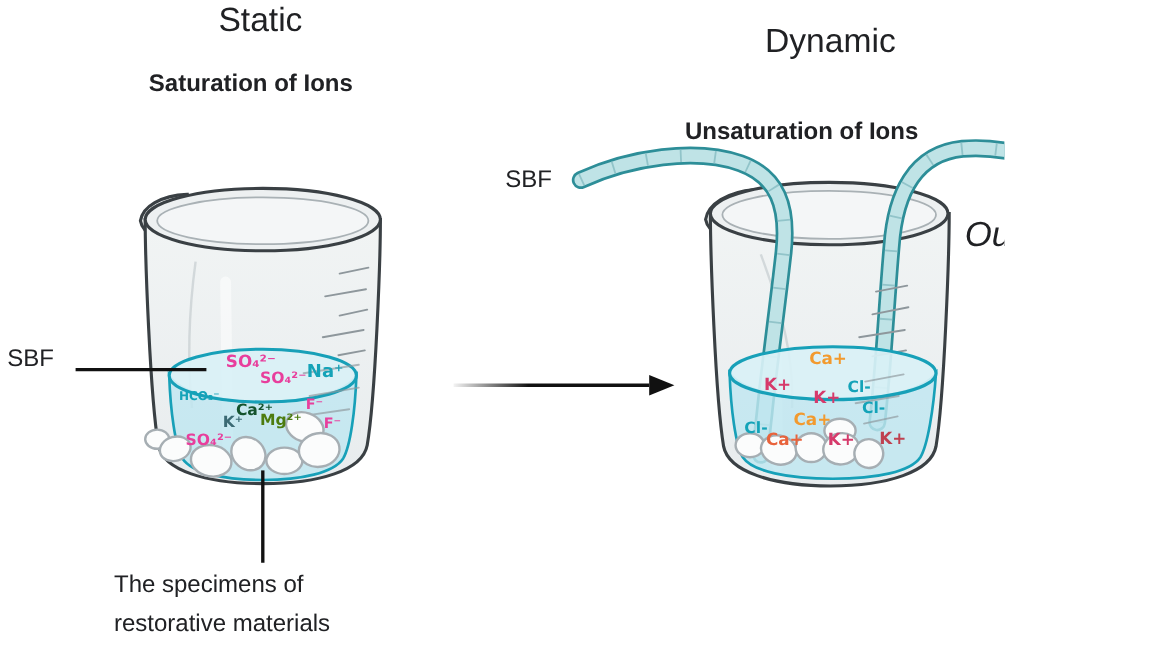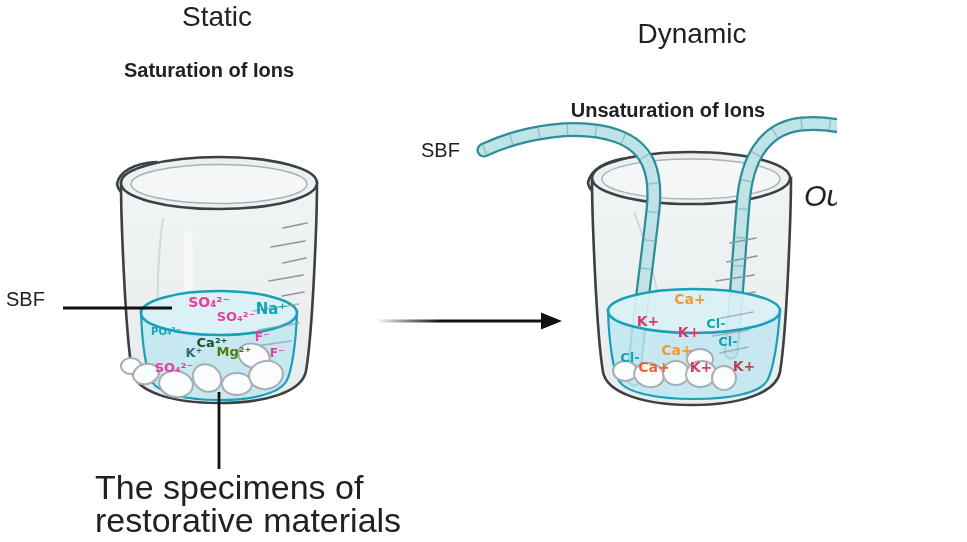--- a/index.html
+++ b/index.html
@@ -6,21 +6,21 @@
   .canvas{
     position:relative;width:837px;height:542px;overflow:hidden;background:#fff;
     font-family:"Liberation Sans",sans-serif;color:var(--text,#202124);
   }
   .canvas svg{position:absolute;left:0;top:0;}
   .label{position:absolute;white-space:nowrap;}
   .panel-title{font-size:28px;font-weight:400;transform:translateX(-50%);}
   .panel-subtitle{font-size:20px;font-weight:700;transform:translateX(-50%);}
   .sbf{font-size:20px;font-weight:400;}
   .flow-label{font-size:29px;font-weight:400;}
-  .caption{font-size:34px;line-height:33px;font-weight:400;}
+  .caption{font-size:20px;line-height:33px;font-weight:400;}
   .ion{
     position:absolute;transform:translate(-50%,-50%);font-weight:700;
     font-family:"DejaVu Sans",sans-serif;white-space:nowrap;letter-spacing:0;
   }
   
   .glass-body{fill:url(#glassGrad);stroke:var(--glass-outline);stroke-width:2.6;}
   .rim{fill:#edf0f1;stroke:var(--glass-outline);stroke-width:2.6;}
   .rim-inner{fill:#f4f6f7;stroke:#a9b1b5;stroke-width:1.5;}
   .spout{fill:#eef1f2;stroke:var(--glass-outline);stroke-width:2.6;}
   .liquid-body{fill:var(--liquid-fill);fill-opacity:.82;stroke:var(--liquid-outline);stroke-width:2.2;}
@@ -162,21 +162,21 @@
 
   <div class="label caption" style="left:95px;top:471px;">
     <div>The specimens of</div>
     <div>restorative materials</div>
   </div>
 
   <div id="left-ions">
       <span class="ion" style="left: 209px; top: 302px; font-size: 14px; color: rgb(232, 62, 156);">SO₄²⁻</span>
       <span class="ion" style="left: 236px; top: 316px; font-size: 13px; color: rgb(232, 62, 156);">SO₄²⁻</span>
       <span class="ion" style="left: 271px; top: 309px; font-size: 15px; color: rgb(20, 163, 184);">Na⁺</span>
-      <span class="ion" style="left: 166px; top: 331px; font-size: 10px; color: rgb(20, 163, 184);">PO₄³⁻</span>
+      <span class="ion" style="left: 166px; top: 331px; font-size: 10px; color: rgb(20, 163, 184);">HCO₃⁻</span>
       <span class="ion" style="left: 212px; top: 342px; font-size: 13px; color: #14532d;">Ca²⁺</span>
       <span class="ion" style="left: 262px; top: 337px; font-size: 12px; color: rgb(232, 62, 156);">F⁻</span>
       <span class="ion" style="left: 194px; top: 352px; font-size: 13px; color: rgb(59, 106, 116);">K⁺</span>
       <span class="ion" style="left: 234px; top: 351px; font-size: 13px; color: #4d7c0f;">Mg²⁺</span>
       <span class="ion" style="left: 277px; top: 353px; font-size: 12px; color: rgb(232, 62, 156);">F⁻</span>
       <span class="ion" style="left: 174px; top: 367px; font-size: 13px; color: rgb(232, 62, 156);">SO₄²⁻</span>
     </div>
   <div id="right-ions">
       <span class="ion" style="left: 690px; top: 299px; font-size: 14px; color: rgb(242, 154, 46);">Ca+</span>
       <span class="ion" style="left: 648px; top: 321px; font-size: 14px; color: rgb(214, 58, 107);">K+</span>

